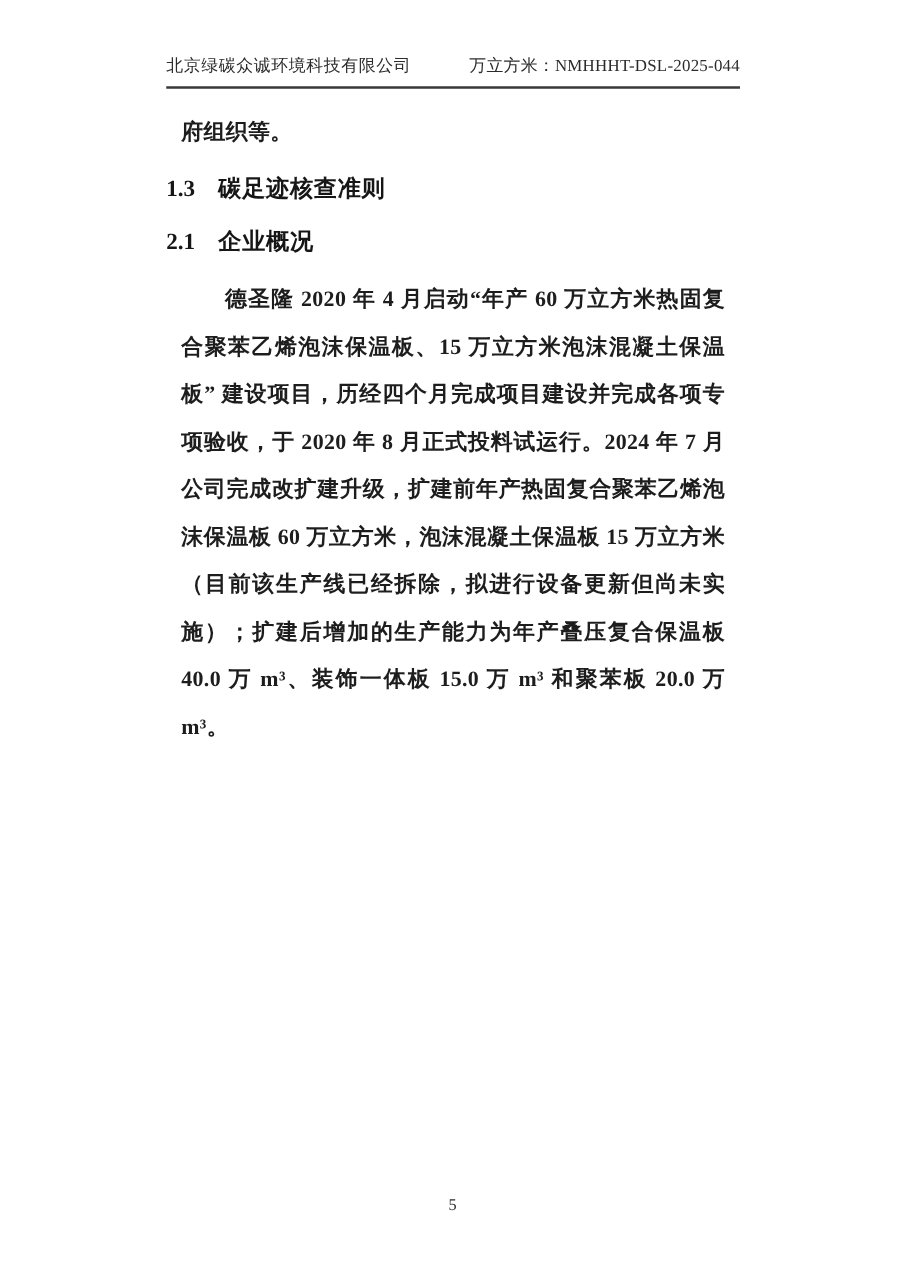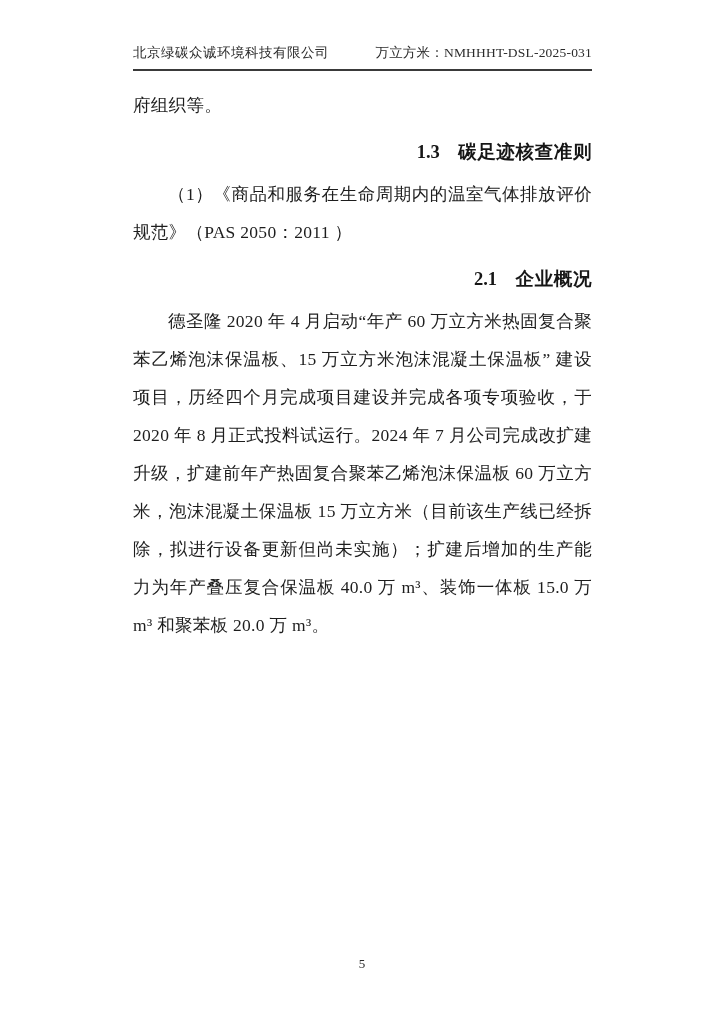--- a/index.html
+++ b/index.html
@@ -32,34 +32,35 @@
   .header .header-right {
     letter-spacing: 0.2px;
   }
   .content {
     font-size: 17.5px;
     line-height: 38px;
     letter-spacing: 0.3px;
     text-align: justify;
   }
   .content p {
-    margin: 0;
+    margin: 12px;
     text-indent: 2em;
+    font-weight: bold;
   }
   .content p.p-cont {
     text-indent: 0;
     margin-top: 15px;
   }
   .content h2 {
     font-size: 18.5px;
     font-weight: bold;
     color: #161616;
     line-height: 28px;
     margin: 14px 0 9px 0;
-    text-align: right;
+    text-align: left;
     letter-spacing: 0.6px;
   }
   .content h2 .h-num {
     margin-right: 1em;
     letter-spacing: 0;
   }
   .footer {
     position: absolute;
     left: 0;
     right: 0;
@@ -70,33 +71,32 @@
   }
 </style>
 </head>
 <body>
 
 <div class="page">
 
   <div class="header">
     <span class="header-left">北京绿碳众诚环境科技有限公司</span>
     <span class="header-right">
-      <span>万立方米：</span><span>NMHHHT-DSL-2025-031</span>
+      <span>万立方米：</span><span>NMHHHT-DSL-2025-044</span>
     </span>
   </div>
 
   <div class="content">
 
     <p class="p-cont">府组织等。</p>
 
     <h2>
       <span class="h-num">1.3</span><span>碳足迹核查准则</span>
     </h2>
 
-    <p>（1）《商品和服务在生命周期内的温室气体排放评价规范》（PAS 2050：2011 ）</p>
 
     <h2>
       <span class="h-num">2.1</span><span>企业概况</span>
     </h2>
 
 
     <p>德圣隆 2020 年 4 月启动“年产 60 万立方米热固复合聚苯乙烯泡沫保温板、15 万立方米泡沫混凝土保温板” 建设项目，历经四个月完成项目建设并完成各项专项验收，于 2020 年 8 月正式投料试运行。2024 年 7 月公司完成改扩建升级，扩建前年产热固复合聚苯乙烯泡沫保温板 60 万立方米，泡沫混凝土保温板 15 万立方米（目前该生产线已经拆除，拟进行设备更新但尚未实施）；扩建后增加的生产能力为年产叠压复合保温板 40.0 万 m³、装饰一体板 15.0 万 m³ 和聚苯板 20.0 万 m³。</p>
 
 
   </div>

